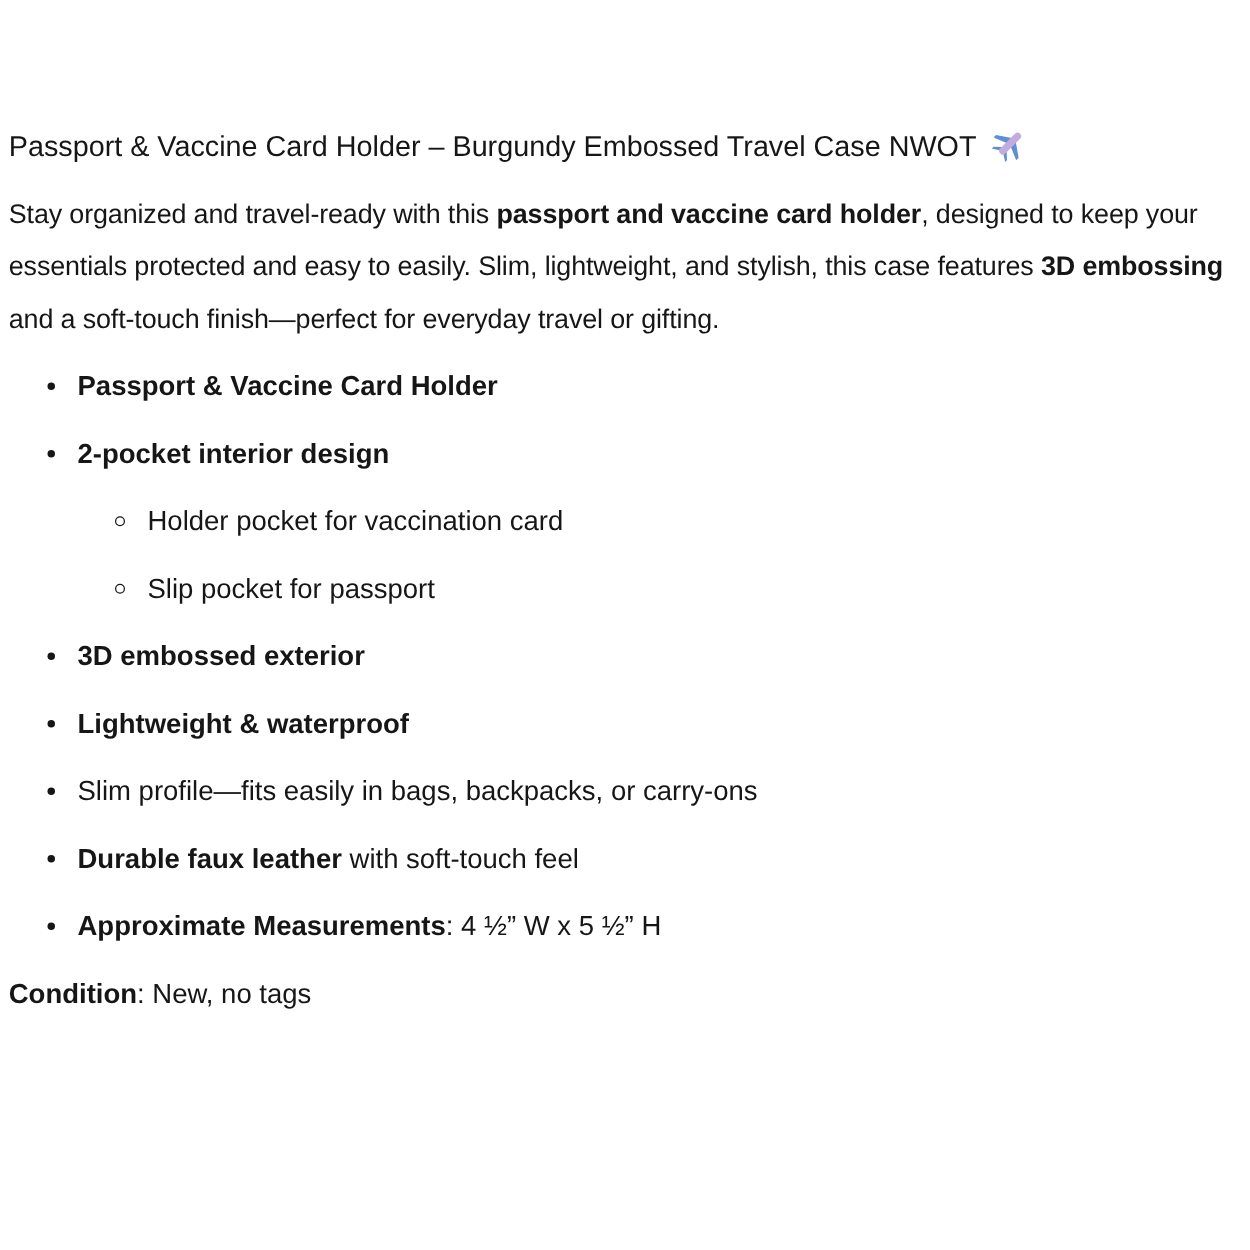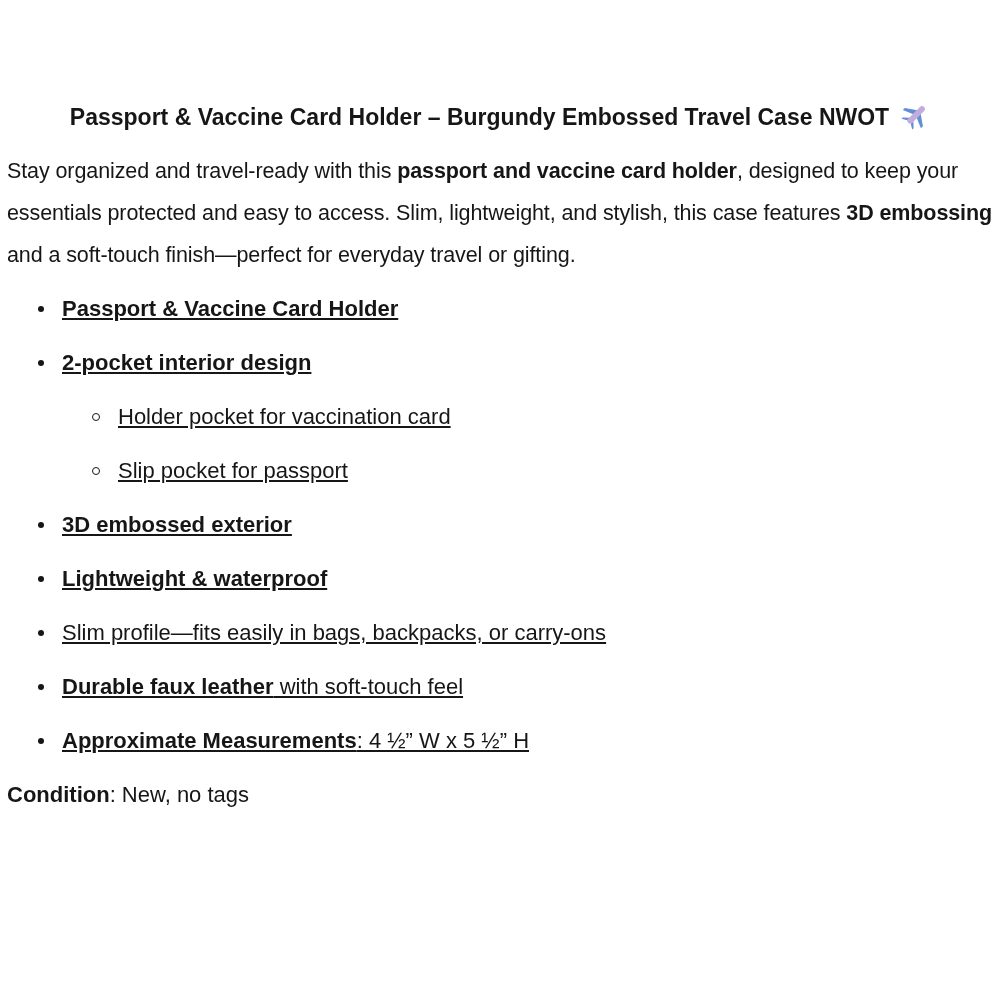--- a/index.html
+++ b/index.html
@@ -10,25 +10,24 @@
     overflow:hidden;
   }
   .page{
     box-sizing:border-box;
     width:1000px;height:1000px;
     padding:96px 6px 0 7px;
     background:#ffffff;
   }
   .title{
     font-size:23px;
-    font-weight:bold;
+    font-weight:normal;
     line-height:42px;
     margin:0 0 12px 0;
     white-space:nowrap;
-    text-align:center;
   }
   .emoji{
     display:inline-block;
     width:32px;height:32px;
     vertical-align:-7px;
     margin-left:10px;
   }
   .intro{
     font-size:21.5px;
     letter-spacing:-0.1px;
@@ -36,21 +35,21 @@
     margin:0 0 12px 0;
   }
   .heading{
     font-size:22px;
     font-weight:bold;
     line-height:42px;
     margin:0 0 12px 0;
   }
   .details-list{
     list-style:none;
-    margin:0;padding:0;text-decoration:underline;
+    margin:0;padding:0;
   }
   .details-list li{
     position:relative;
     font-size:22px;
     line-height:42px;
     margin:0 0 12px 0;
   }
   li.level1{padding-left:55px;}
   li.level2{padding-left:111px;}
   .marker{
@@ -89,21 +88,21 @@
         <g transform="rotate(45 20 20)">
           <polygon points="17,13 4,22 4,25.5 17,20" fill="#5f8fd6"></polygon>
           <polygon points="23,13 36,22 36,25.5 23,20" fill="#5f8fd6"></polygon>
           <polygon points="17,26 10.5,32 10.5,34.5 17,30.5" fill="#5f8fd6"></polygon>
           <polygon points="23,26 29.5,32 29.5,34.5 23,30.5" fill="#5f8fd6"></polygon>
           <rect x="16.4" y="4" width="7.2" height="28" rx="3.6" fill="#c2abdd"></rect>
         </g>
       </svg>
   </span></h1>
 
-  <p class="intro"><span>Stay organized and travel-ready with this </span><span class="seg-bold">passport and vaccine card holder</span><span>, designed to keep your essentials protected and easy to access. Slim, lightweight, and stylish, this case features </span><span class="seg-bold">3D embossing</span><span> and a soft-touch finish—perfect for everyday travel or gifting.</span></p>
+  <p class="intro"><span>Stay organized and travel-ready with this </span><span class="seg-bold">passport and vaccine card holder</span><span>, designed to keep your essentials protected and easy to easily. Slim, lightweight, and stylish, this case features </span><span class="seg-bold">3D embossing</span><span> and a soft-touch finish—perfect for everyday travel or gifting.</span></p>
 
 
   <ul class="details-list">
       <li class="level1"><span class="marker"></span><span><span class="seg-bold">Passport &amp; Vaccine Card Holder</span></span></li>
       <li class="level1"><span class="marker"></span><span><span class="seg-bold">2-pocket interior design</span></span></li>
       <li class="level2"><span class="marker"></span><span><span>Holder pocket for vaccination card</span></span></li>
       <li class="level2"><span class="marker"></span><span><span>Slip pocket for passport</span></span></li>
       <li class="level1"><span class="marker"></span><span><span class="seg-bold">3D embossed exterior</span></span></li>
       <li class="level1"><span class="marker"></span><span><span class="seg-bold">Lightweight &amp; waterproof</span></span></li>
       <li class="level1"><span class="marker"></span><span><span>Slim profile—fits easily in bags, backpacks, or carry-ons</span></span></li>

